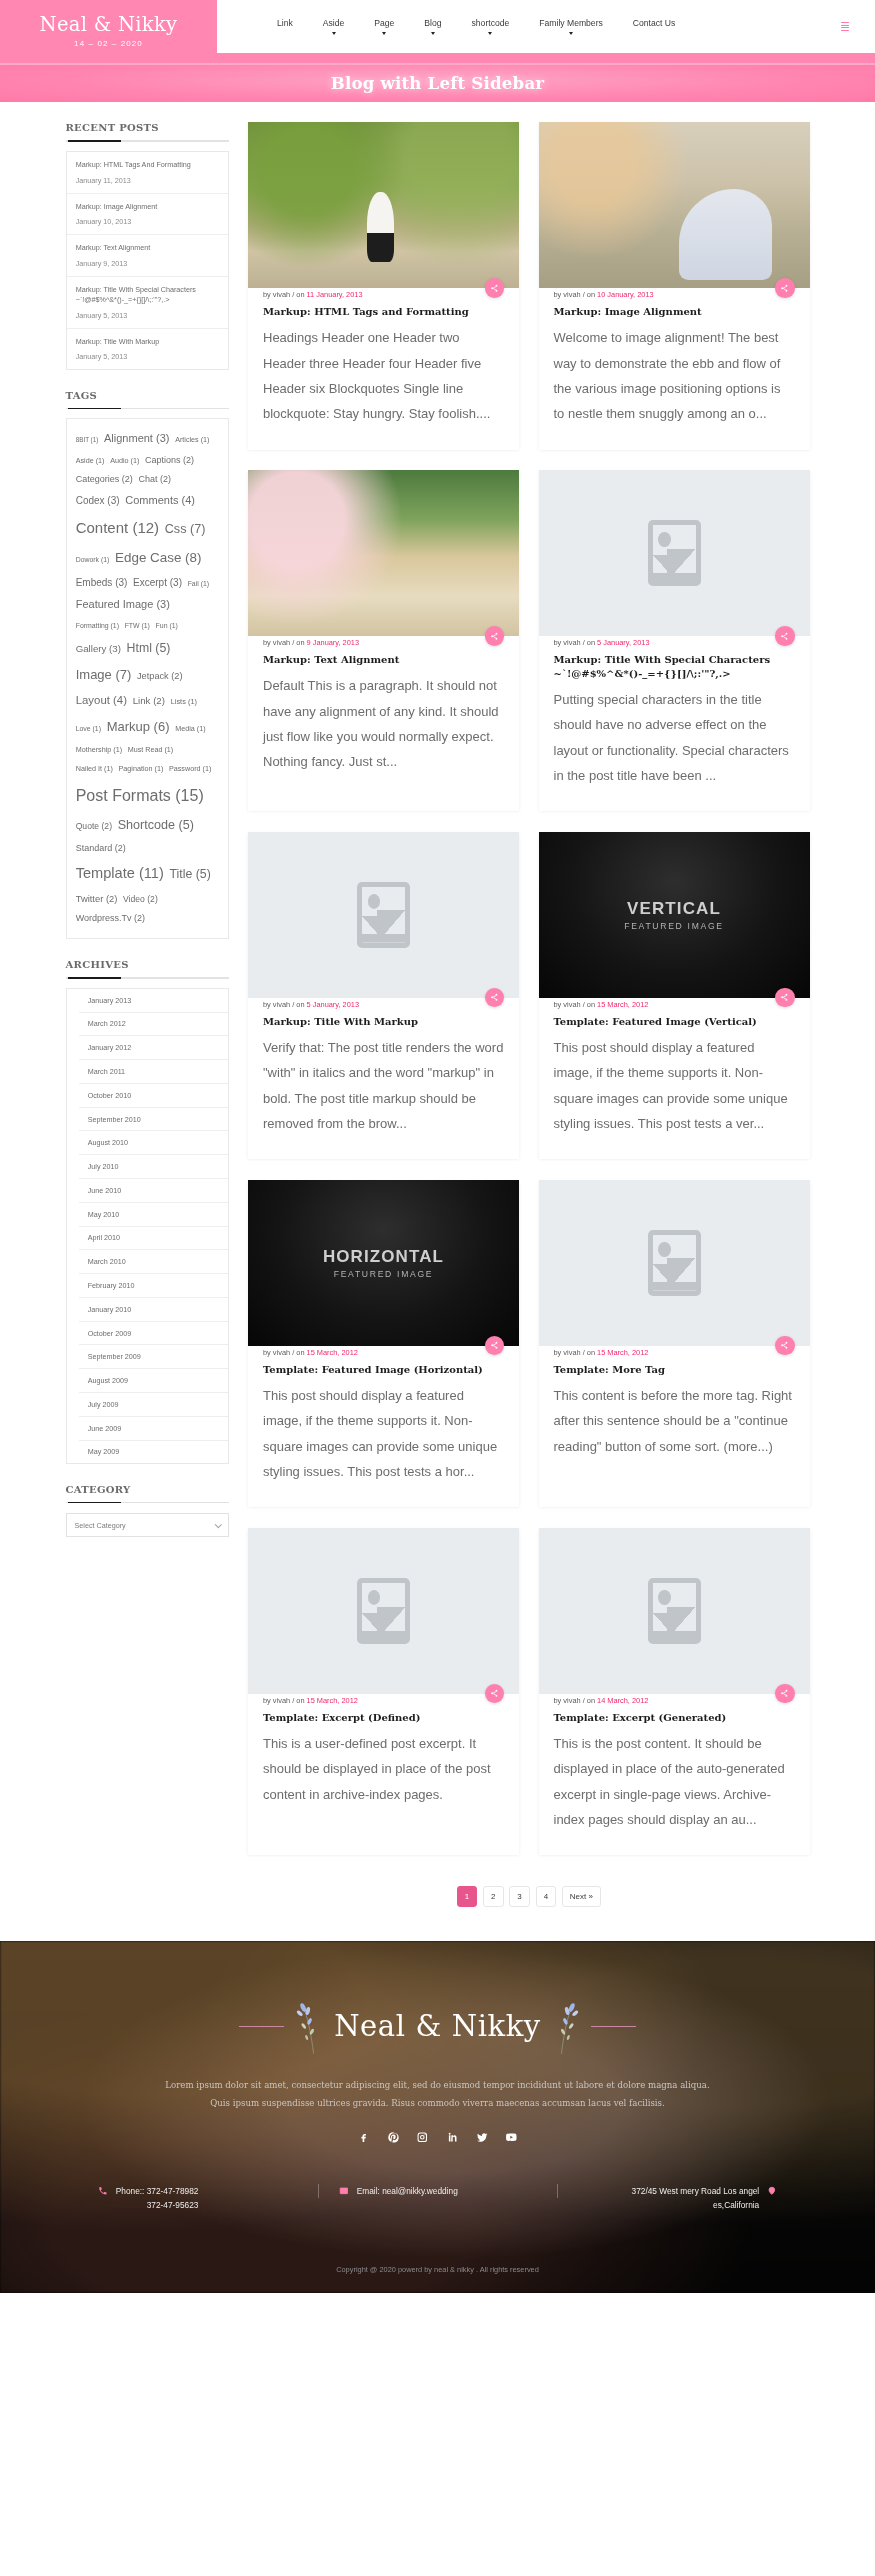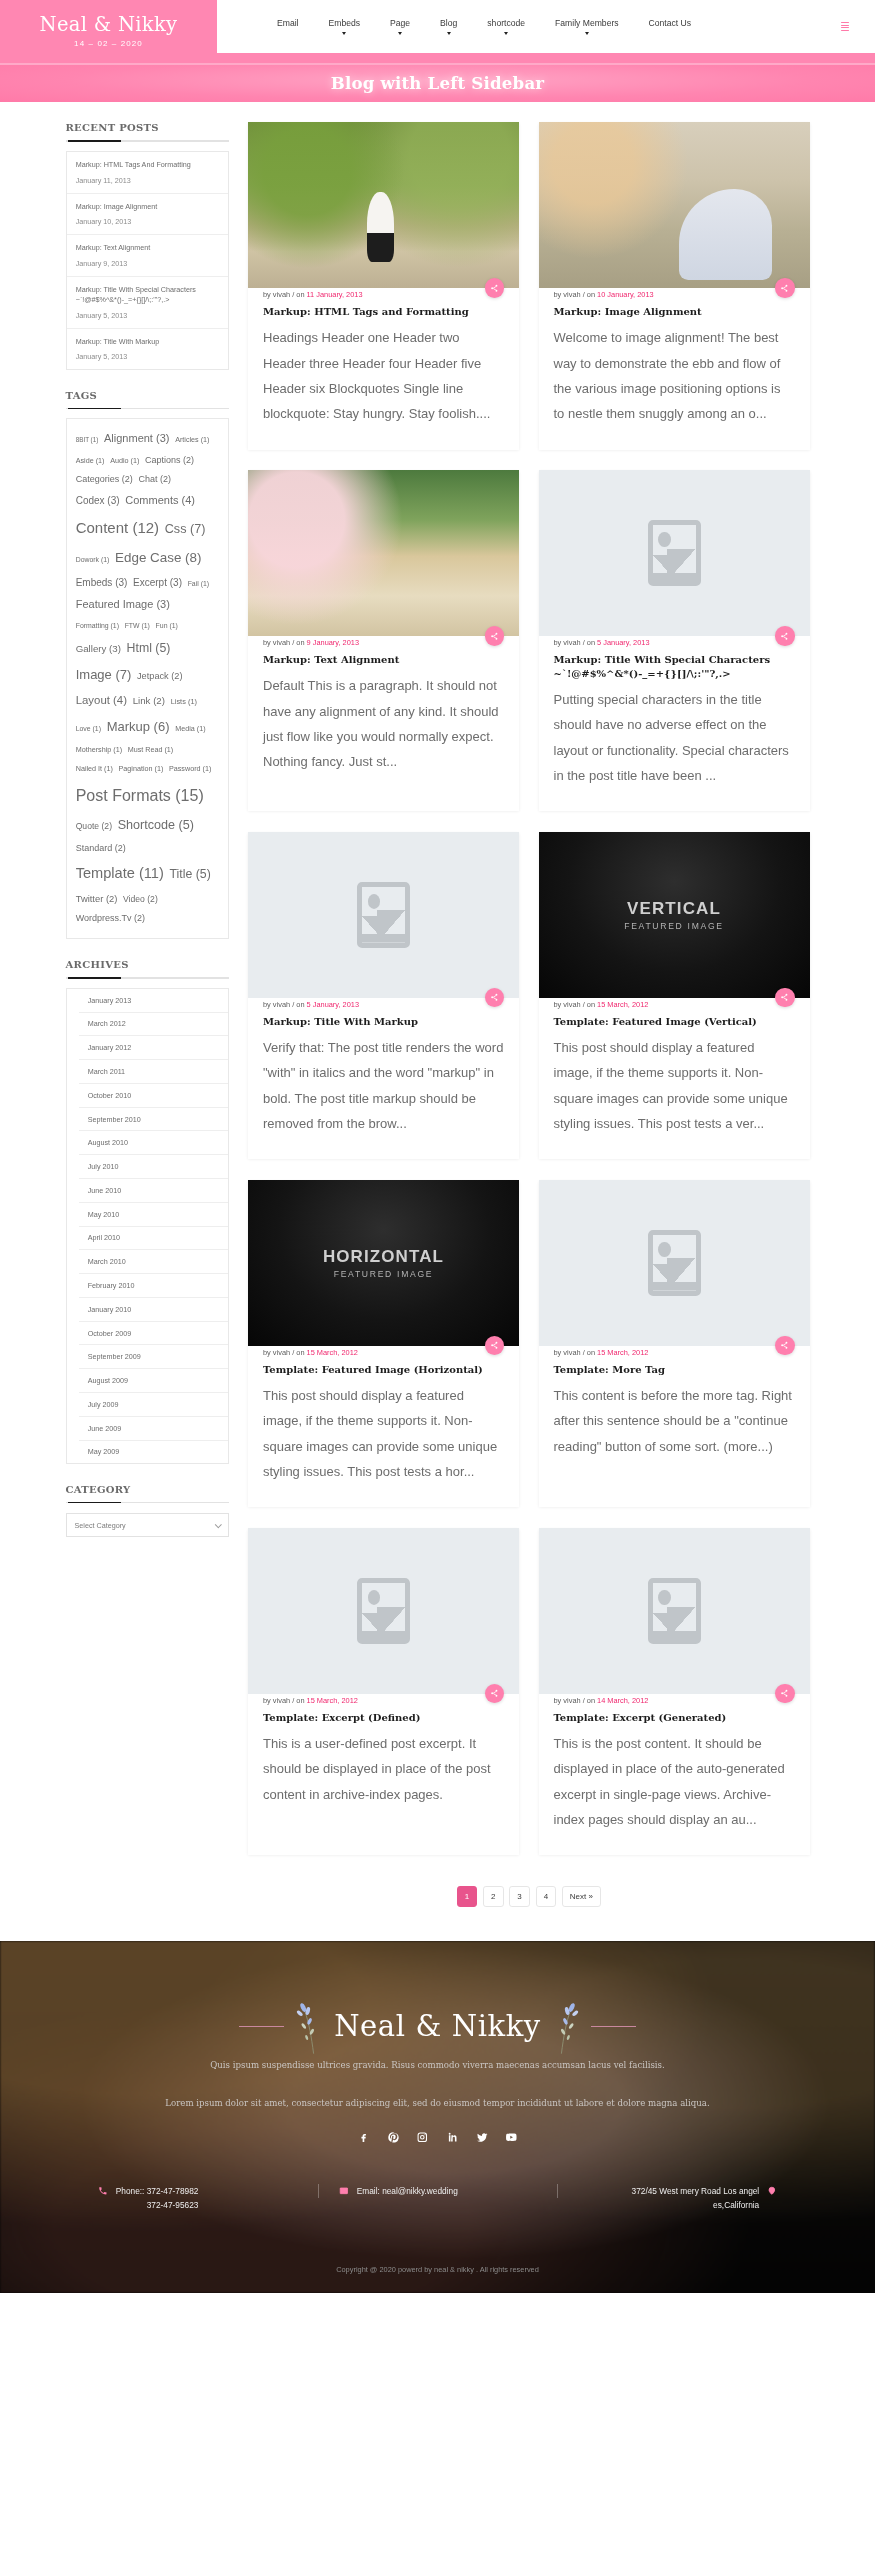--- a/index.html
+++ b/index.html
@@ -250,24 +250,24 @@
 <body>
 
 <header class="site-header">
   <div class="brand-block">
     <div class="brand-name">Neal &amp; Nikky</div>
     <div class="brand-date">14 – 02 – 2020</div>
   </div>
   <div class="nav-wrap">
     <nav class="main-nav" id="main-nav">
         <div class="nav-item">
-          <span class="lbl">Email</span>
+          <span class="lbl">Link</span>
         </div>
         <div class="nav-item">
-          <span class="lbl">Embeds</span>
+          <span class="lbl">Aside</span>
           <span class="caret"></span>
         </div>
         <div class="nav-item">
           <span class="lbl">Page</span>
           <span class="caret"></span>
         </div>
         <div class="nav-item">
           <span class="lbl">Blog</span>
           <span class="caret"></span>
         </div>
@@ -646,22 +646,22 @@
         <ellipse cx="24" cy="26" rx="3.5" ry="7" fill="#b7c6ee" transform="rotate(15 24 26)"></ellipse>
         <ellipse cx="10" cy="30" rx="3" ry="6" fill="#c4d0f0" transform="rotate(-50 10 30)"></ellipse>
         <ellipse cx="27" cy="44" rx="3" ry="6" fill="#a8bbe9" transform="rotate(25 27 44)"></ellipse>
         <ellipse cx="17" cy="52" rx="2.6" ry="5.5" fill="#cbd4c0" transform="rotate(-35 17 52)"></ellipse>
         <ellipse cx="31" cy="62" rx="2.6" ry="5.5" fill="#c3cbb4" transform="rotate(30 31 62)"></ellipse>
         <ellipse cx="22" cy="72" rx="2.2" ry="4.6" fill="#b9c3aa" transform="rotate(-20 22 72)"></ellipse>
       </svg>
       <span class="fdash"></span>
     </div>
 
+    <p class="footer-tagline">Lorem ipsum dolor sit amet, consectetur adipiscing elit, sed do eiusmod tempor incididunt ut labore et dolore magna aliqua.</p>
     <p class="footer-tagline" style="margin-top:0">Quis ipsum suspendisse ultrices gravida. Risus commodo viverra maecenas accumsan lacus vel facilisis.</p>
-    <p class="footer-tagline">Lorem ipsum dolor sit amet, consectetur adipiscing elit, sed do eiusmod tempor incididunt ut labore et dolore magna aliqua.</p>
 
     <div class="social-row" id="social-row">
         <span class="s">
           <svg viewBox="0 0 24 24">
             <path d="M14.5 8.5H17V5.6h-2.6c-2.3 0-3.7 1.5-3.7 3.8v1.7H8.4v3h2.3V21h3.2v-6.9h2.4l.4-3h-2.8V9.8c0-.9.3-1.3 1.6-1.3z"></path>
           </svg>
         </span>
         <span class="s">
           <svg viewBox="0 0 24 24">
             <path d="M12 2.5A9.5 9.5 0 0 0 8.5 20.8c-.1-.8-.2-2 .1-2.9l1.2-5s-.3-.6-.3-1.5c0-1.4.8-2.5 1.8-2.5.9 0 1.3.6 1.3 1.4 0 .9-.6 2.2-.9 3.4-.2 1 .5 1.9 1.6 1.9 1.9 0 3.2-2.4 3.2-5.3 0-2.2-1.5-3.8-4.1-3.8-3 0-4.9 2.2-4.9 4.7 0 .9.3 1.5.7 2 .2.2.2.3.2.6l-.2.9c-.1.3-.3.4-.5.2-1.3-.6-2-2.3-2-3.8 0-3.1 2.5-6.8 7.5-6.8 4 0 6.6 2.9 6.6 5.9 0 4.1-2.3 7.2-5.6 7.2-1.1 0-2.2-.6-2.6-1.3l-.7 2.8c-.2.9-.8 2-1.2 2.7a9.5 9.5 0 1 0 3-18.5z"></path>

